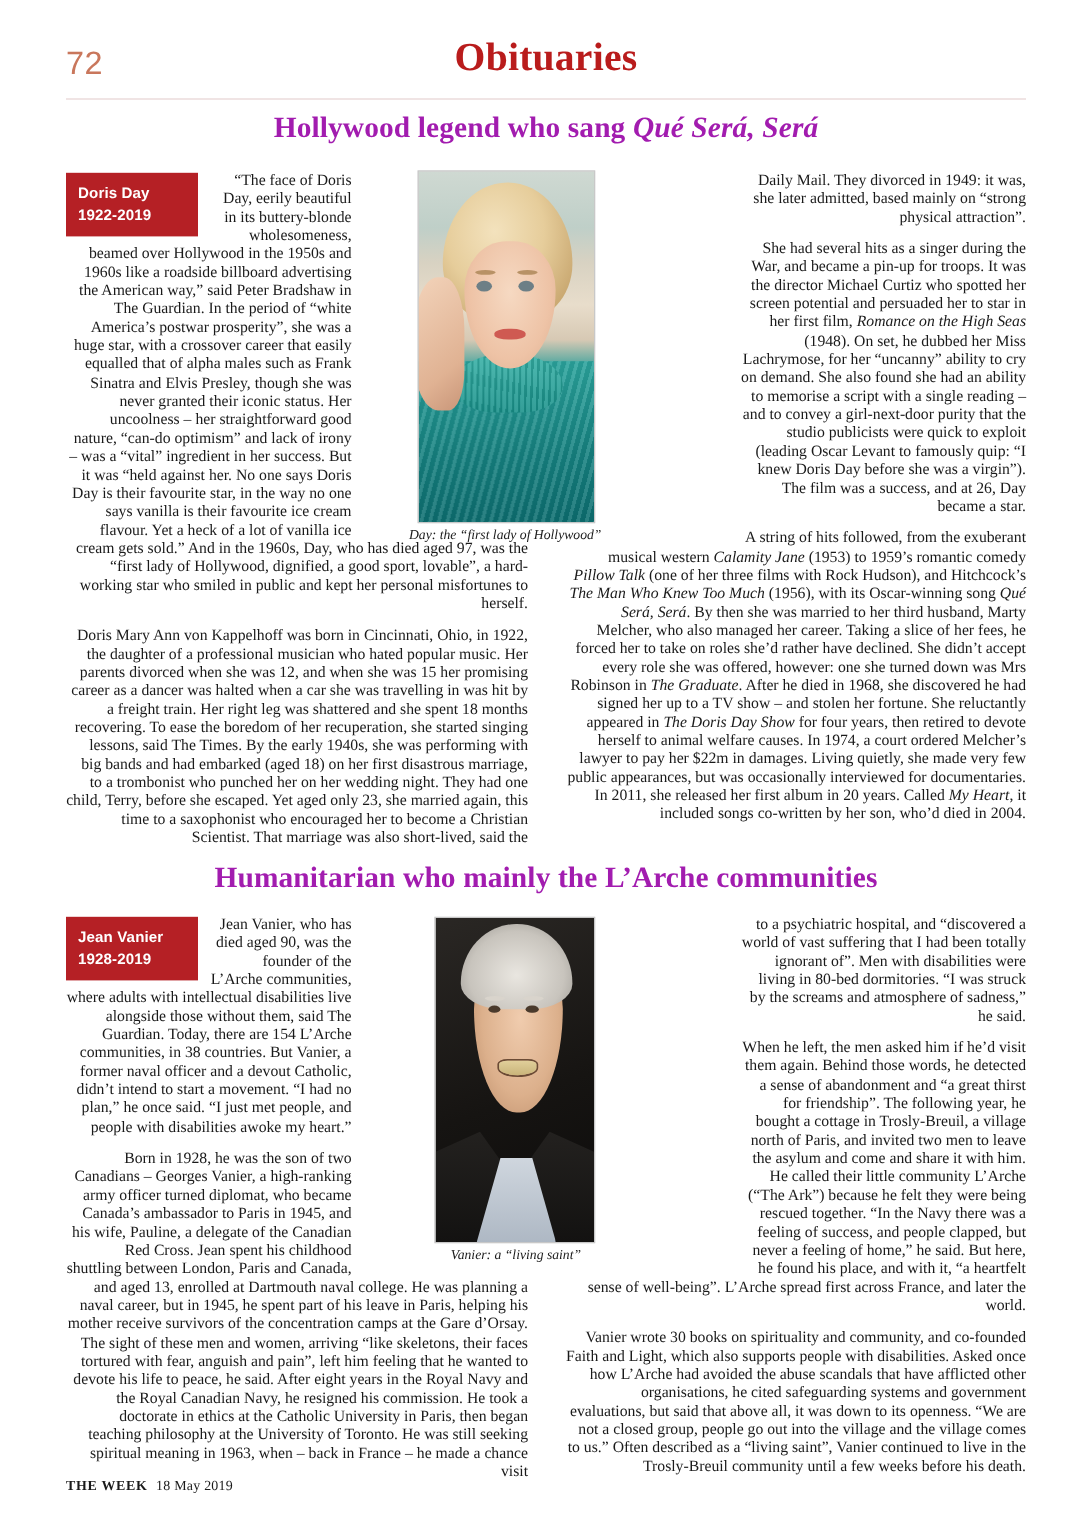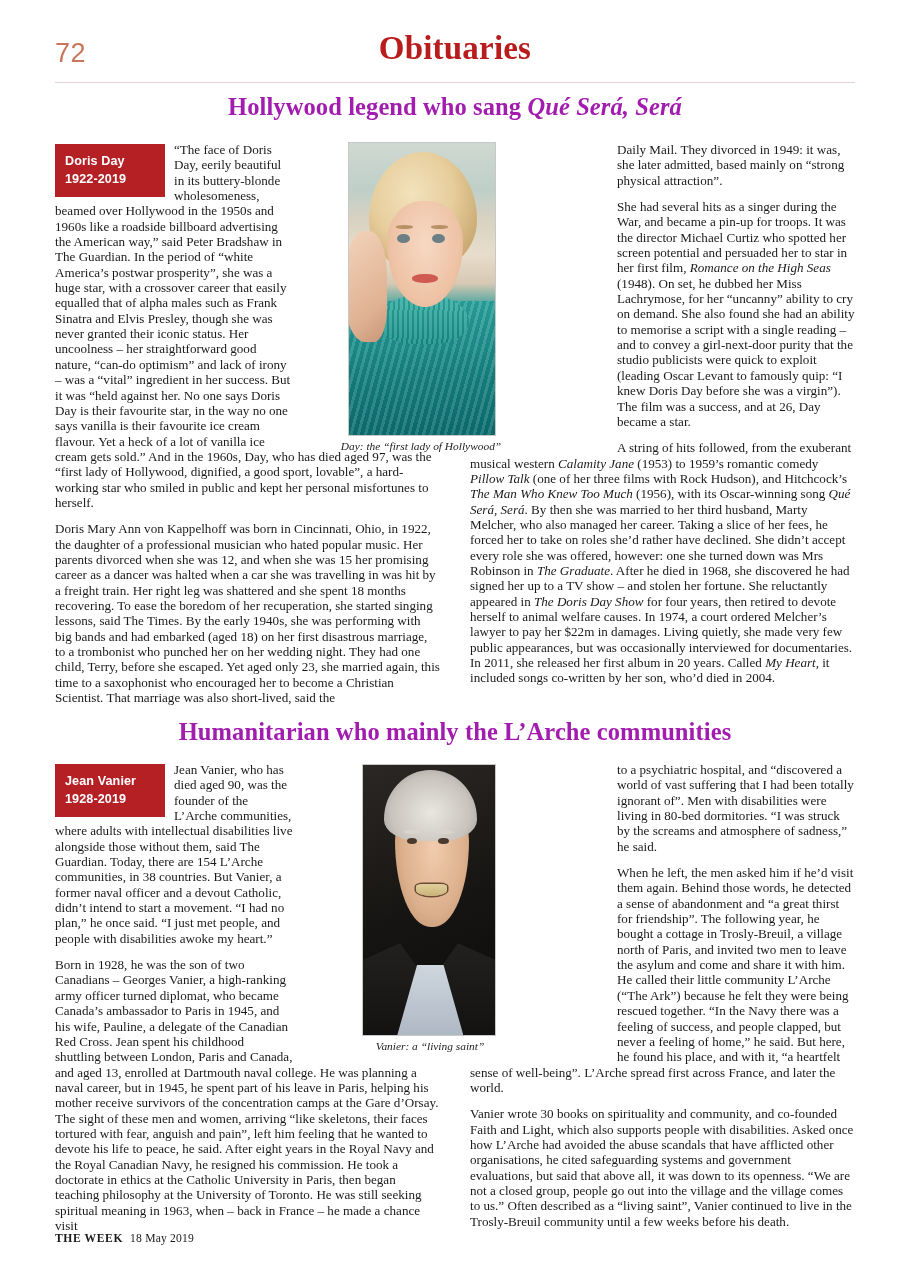--- a/index.html
+++ b/index.html
@@ -98,21 +98,21 @@
     position: absolute;
     top: 0;
     width: 385px;
     font-size: 13.1px;
     line-height: 15.35px;
     text-align: left;
   }
   .col-left  { left: 0px; }
   .col-right { left: 415px; }
 
-  .col p { margin: 0 0 11px 0; }
+  .col p { margin: 0 0 11px 0; text-align: right; }
   .col em { font-style: italic; }
 
   
   .runaround-left {
     float: right;
     width: 147px;
     height: 300px;
     margin: 0;
     shape-outside: content-box;
   }

